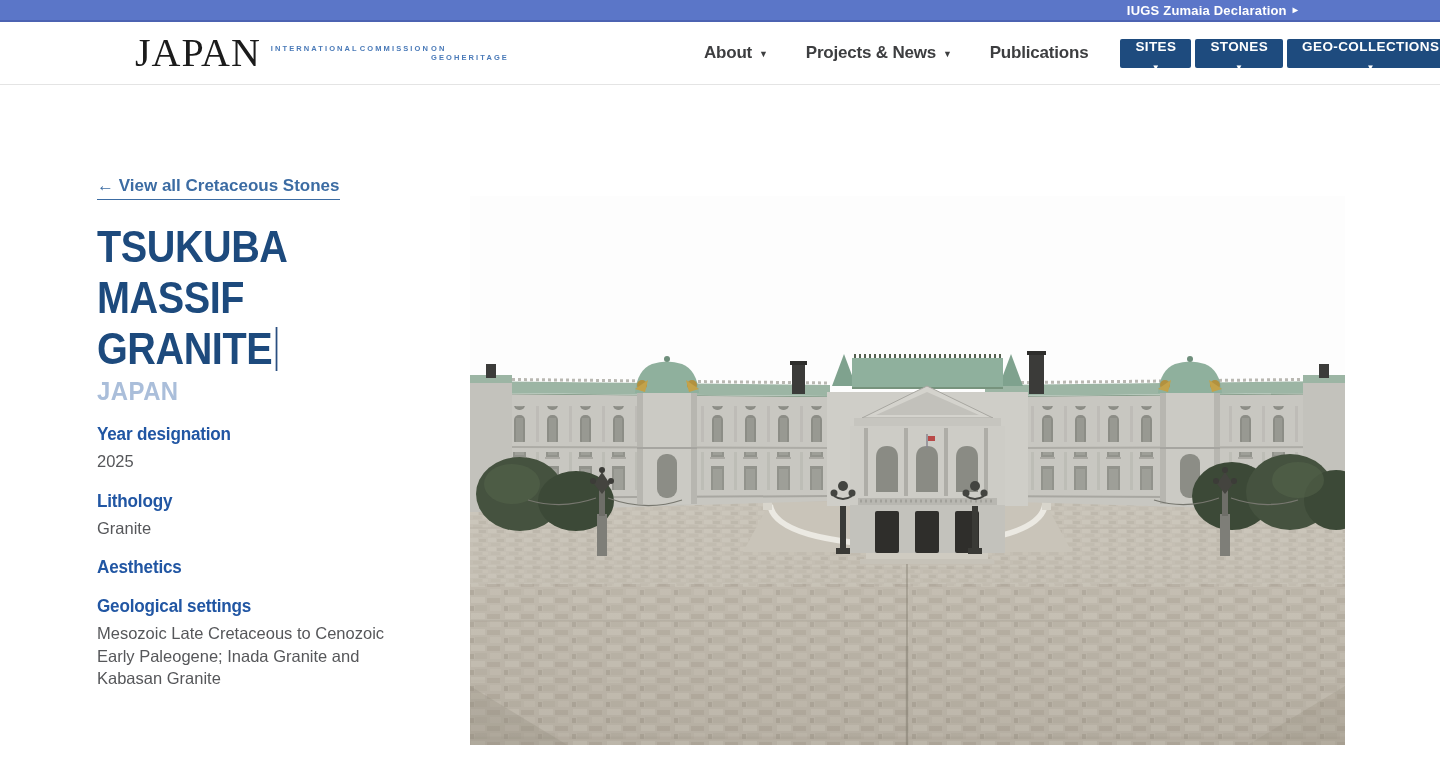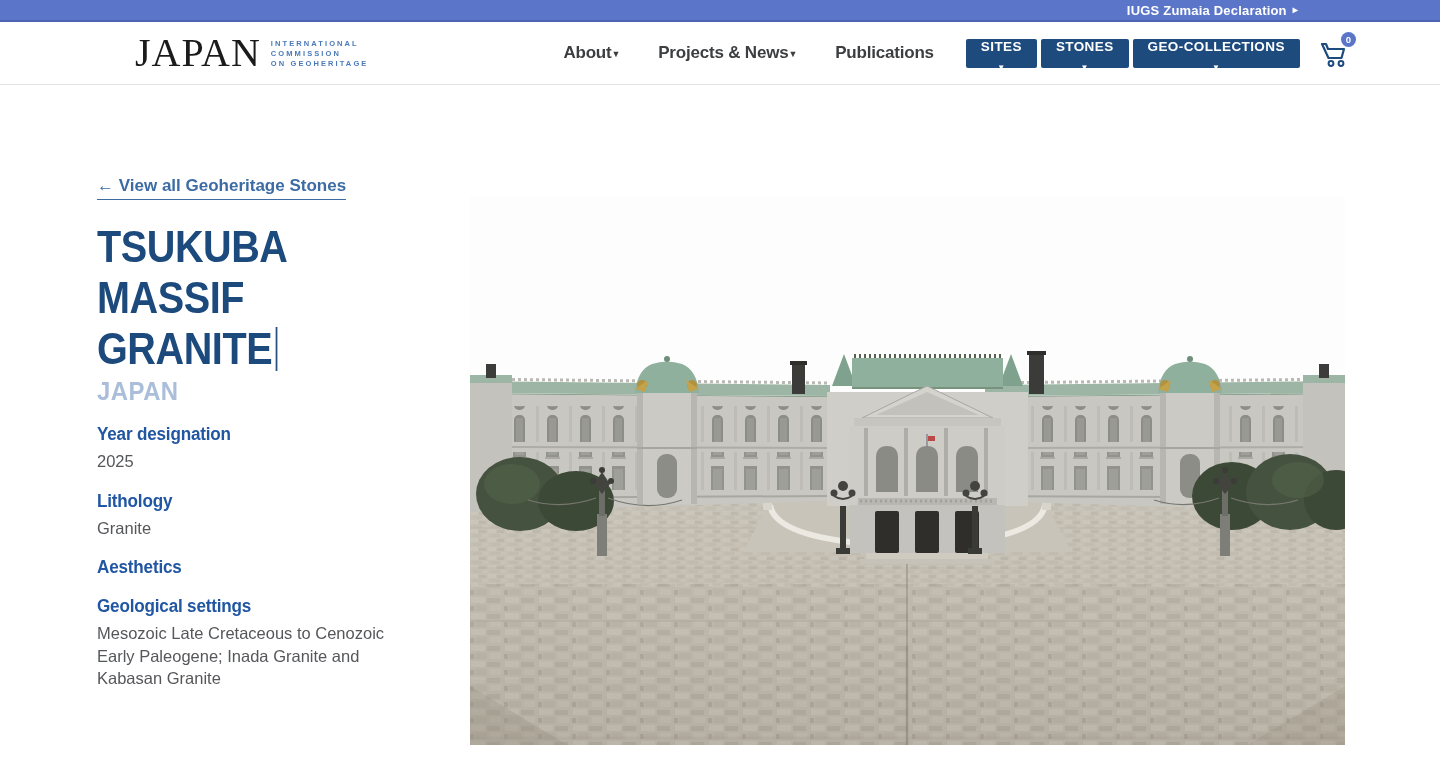--- a/index.html
+++ b/index.html
@@ -13,24 +13,24 @@
             padding-right:142px; }
   .topbar-link { color:#fff; font-size:13px; font-weight:700; letter-spacing:.2px; text-decoration:none;
                  display:flex; align-items:center; gap:6px; cursor:pointer; }
   .topbar-arrow { font-size:10px; line-height:1; }
 
   
   .header { position:absolute; top:22px; left:0; width:1440px; height:63px; background:#fff;
             border-bottom:1px solid #e4e4e4; display:flex; align-items:center; }
   .logo { margin-left:135px; display:flex; align-items:center; gap:10px; cursor:pointer; }
   .logo-acronym { font-family:"Liberation Serif", serif; font-size:40px; color:#1b1b1b; letter-spacing:1px; line-height:1; }
-  .logo-sub { display:flex; flex-direction:column; gap:1px; }
+  .logo-sub { display:flex; flex-direction:row; gap:1px; }
   .logo-sub span { font-size:7.5px; font-weight:700; color:#4a7ab8; letter-spacing:2.1px; line-height:9px; }
   .nav { margin-left:195px; display:flex; align-items:center; gap:38px; }
-  .nav-item { display:flex; align-items:center; color:#3d3e40; font-size:17px; font-weight:700;
+  .nav-item { display:flex; align-items:center; gap:7px; color:#3d3e40; font-size:17px; font-weight:700;
               letter-spacing:-.2px; text-decoration:none; cursor:pointer; white-space:nowrap; }
   .nav-caret { font-size:9px; color:#3d3e40; padding-top:2px; }
   .nav-buttons { margin-left:32px; display:flex; align-items:center; gap:4px; }
   .nav-btn { height:29px; background:#1e4b7e; color:#fff; border:none; border-radius:2px;
              font-family:"Liberation Sans", sans-serif; font-size:13.5px; font-weight:700; letter-spacing:.4px;
              padding:0 15px; display:flex; align-items:center; gap:8px; cursor:pointer; white-space:nowrap;flex-direction:column; }
   .btn-caret { font-size:8px; padding-top:1px; }
   .cart { position:relative; margin-left:18px; width:34px; height:34px; cursor:pointer; }
   .cart-badge { position:absolute; top:-4px; right:-4px; width:15px; height:15px; background:#5b76c8;
                 border-radius:50%; color:#fff; font-size:9.5px; font-weight:700; display:flex;
@@ -108,21 +108,21 @@
       <svg width="34" height="34" viewBox="0 0 34 34">
         <path d="M4 8 h4 l2 5 h16 l-2.5 9 h-13 z" fill="none" stroke="#1e4b7e" stroke-width="2.2" stroke-linejoin="round"></path>
         <circle cx="13" cy="27.5" r="2.4" fill="none" stroke="#1e4b7e" stroke-width="2"></circle>
         <circle cx="23" cy="27.5" r="2.4" fill="none" stroke="#1e4b7e" stroke-width="2"></circle>
       </svg>
       <span class="cart-badge">0</span>
     </div>
   </div>
 
   <div class="left-col">
-    <a class="back-link">← View all Geoheritage Stones</a>
+    <a class="back-link">← View all Cretaceous Stones</a>
     <h1 class="title">
       <span class="title-line">TSUKUBA</span>
       <span class="title-line">MASSIF</span>
       <span class="title-line"><span>GRANITE</span><span class="text-cursor"></span></span>
     </h1>
     <div class="country">JAPAN</div>
     <div class="sections">
       <div class="section">
         <div class="section-heading">Year designation</div>
         <div class="section-body">2025</div>

